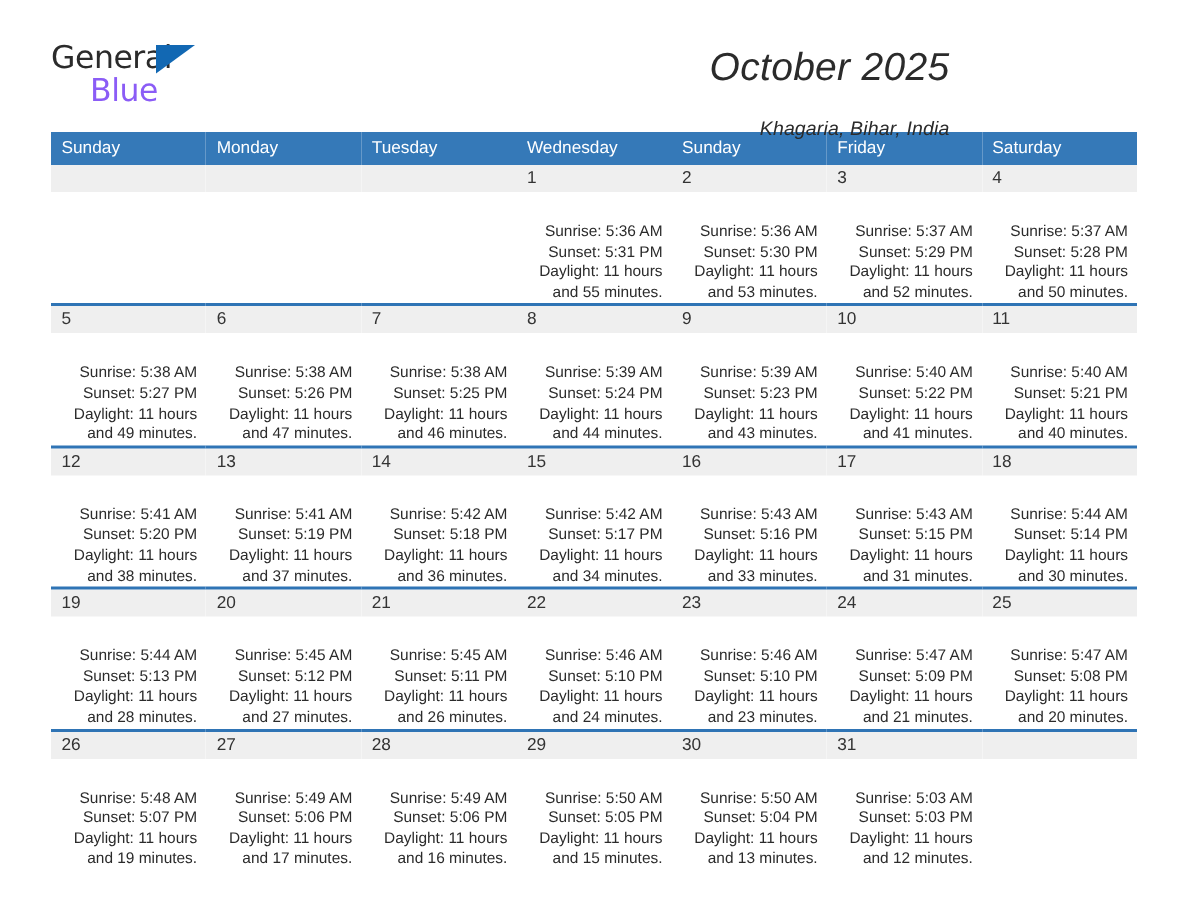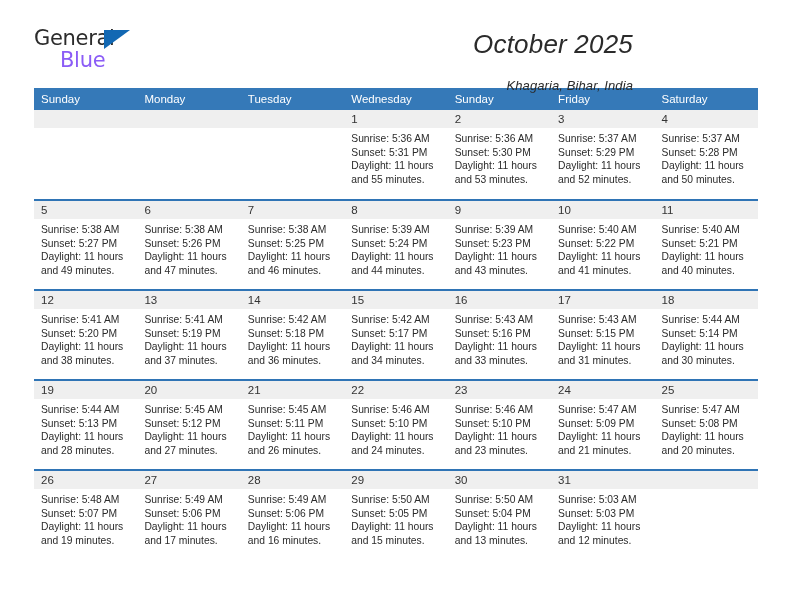--- a/index.html
+++ b/index.html
@@ -115,24 +115,25 @@
   .daynum {
     background: #efefef;
     font-size: 11.5px;
     color: #333333;
     padding: 3px 0 3px 7px;
     height: 18px;
     box-sizing: border-box;
     line-height: 13px;
   }
   .cell-body {
-    padding: 4px 6px 0 7px;
+    padding: 20px 6px 0 7px;
     font-size: 10.3px;
     line-height: 13.6px;
     color: #2b2b2b;
+    text-align: right;
   }
   .cell-body div {
     white-space: nowrap;
   }
   td.empty .daynum {
     background: #efefef;
   }
 </style>
 </head>
 <body>

